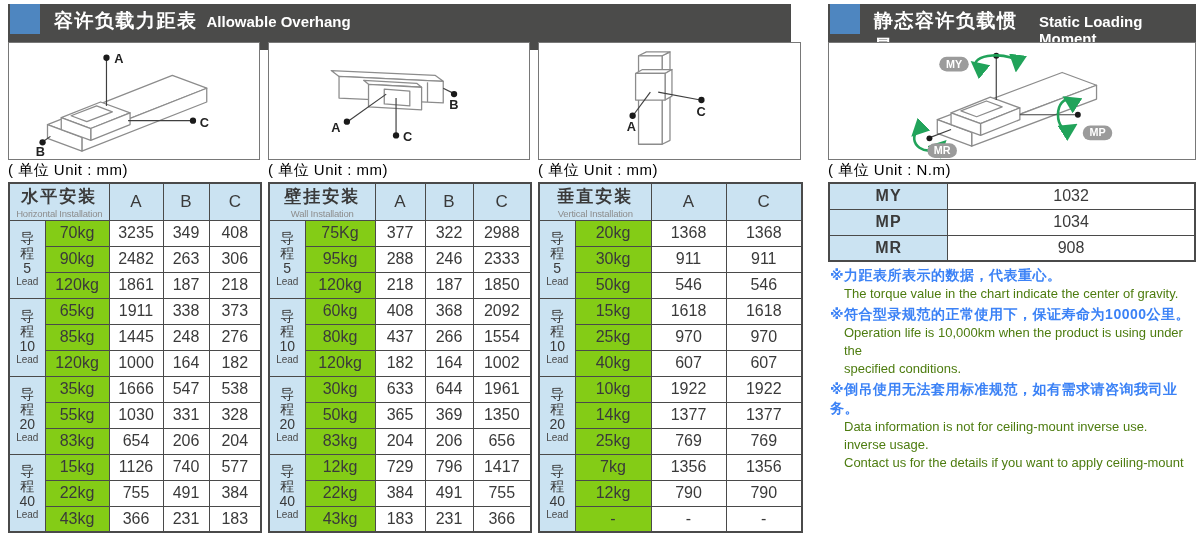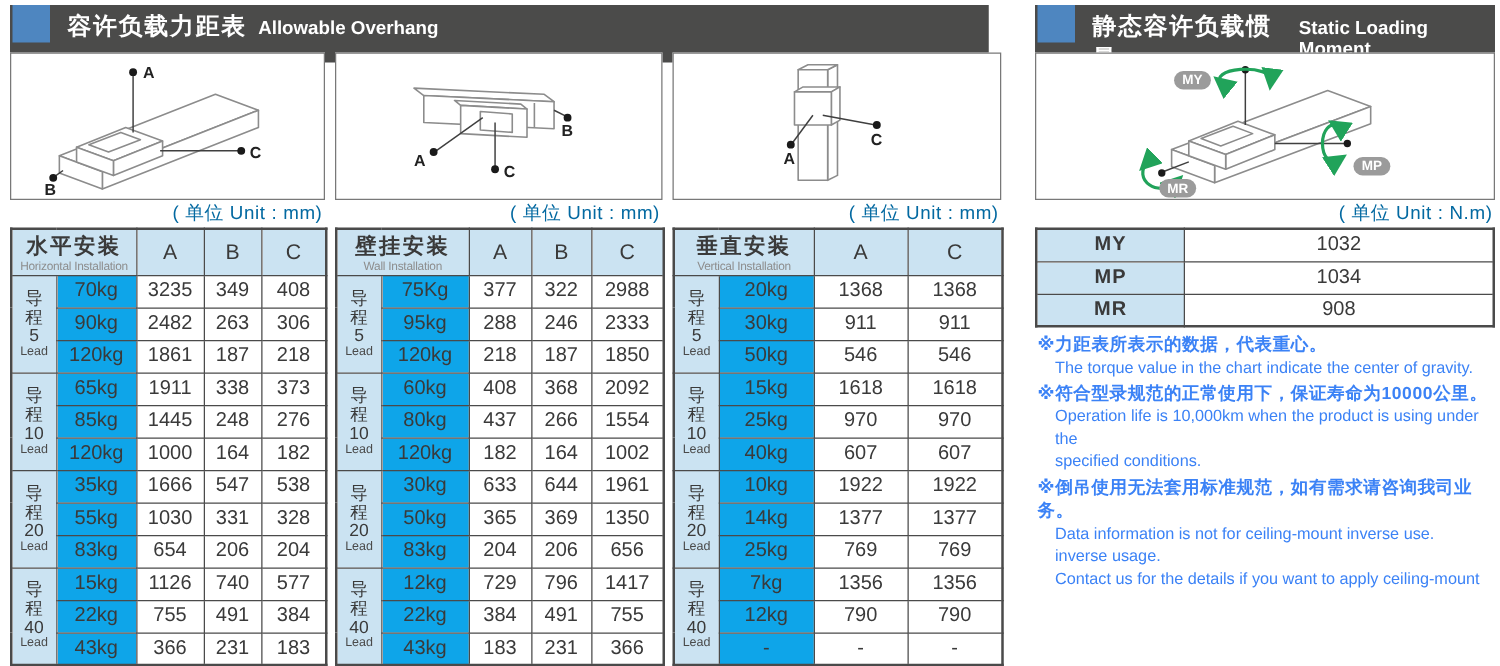--- a/index.html
+++ b/index.html
@@ -14,42 +14,42 @@
   #hdr-right{left:828px;width:368px;}
 
   .col{position:absolute;top:0;height:533px;}
   #col1{left:8px;width:252px;}
   #col2{left:268px;width:262px;}
   #col3{left:538px;width:263px;}
   #col4{left:828px;width:368px;}
 
   .dbox{position:absolute;top:42px;left:0;right:0;height:118px;border:1px solid #787878;background:#fff;}
   .dbox svg{display:block;width:100%;height:100%;}
-  .unit{position:absolute;top:161px;left:0;right:2px;height:20px;font-size:15px;color:#0369a1;text-align:right;letter-spacing:0.5px;}
+  .unit{position:absolute;top:161px;left:0;right:2px;height:20px;font-size:15px;color:#000000;text-align:left;letter-spacing:0.5px;}
 
   .tblhost{position:absolute;top:182px;left:0;right:0;}
   table{width:100%;border-collapse:collapse;table-layout:fixed;border:2px solid #4a4a4a;}
   th,td{border:1px solid #4a4a4a;text-align:center;vertical-align:middle;color:#3a3a3a;overflow:hidden;}
   thead th{height:37px;background:#cbe3f2;}
   .ttl-zh{font-size:17px;font-weight:bold;letter-spacing:2px;}
   .ttl-en{font-size:9.5px;font-weight:normal;color:#8d8d8d;letter-spacing:-0.2px;white-space:nowrap;}
   th.colh{font-size:17px;font-weight:normal;}
   td{height:26px;font-size:16px;background:#fff;}
-  td.load{background:#0ea5e9;}
+  td.load{background:#84cc16;}
   td.lead{background:#cbe3f2;padding:1px 0;}
   .lead .lz{font-size:14px;line-height:15px;}
   .lead .ln{font-size:14px;line-height:15px;}
   .lead .le{font-size:10px;line-height:12px;color:#4a4a4a;}
 
   #moment-host table td{height:26px;}
   #moment-host td.ml{background:#cbe3f2;font-weight:bold;font-size:16px;letter-spacing:1px;}
 
   #notes{position:absolute;top:264px;left:2px;right:0;}
   .note-zh{font-size:14px;font-weight:bold;color:#3b82f6;line-height:19px;margin-top:2px;letter-spacing:0.5px;}
-  .note-en{font-size:13px;color:#3b82f6;line-height:18px;padding-left:14px;}
+  .note-en{font-size:13px;color:#4d7c0f;line-height:18px;padding-left:14px;}
 
   .pt-label{font-size:13px;font-weight:bold;fill:#222;font-family:"Liberation Sans",sans-serif;}
   .badge-txt{font-size:11px;font-weight:bold;fill:#fff;font-family:"Liberation Sans",sans-serif;}
 </style>
 </head>
 <body>
 
 <div class="hdr" id="hdr-left">
   <span class="sq"></span>
   <span class="zh">容许负载力距表</span>

